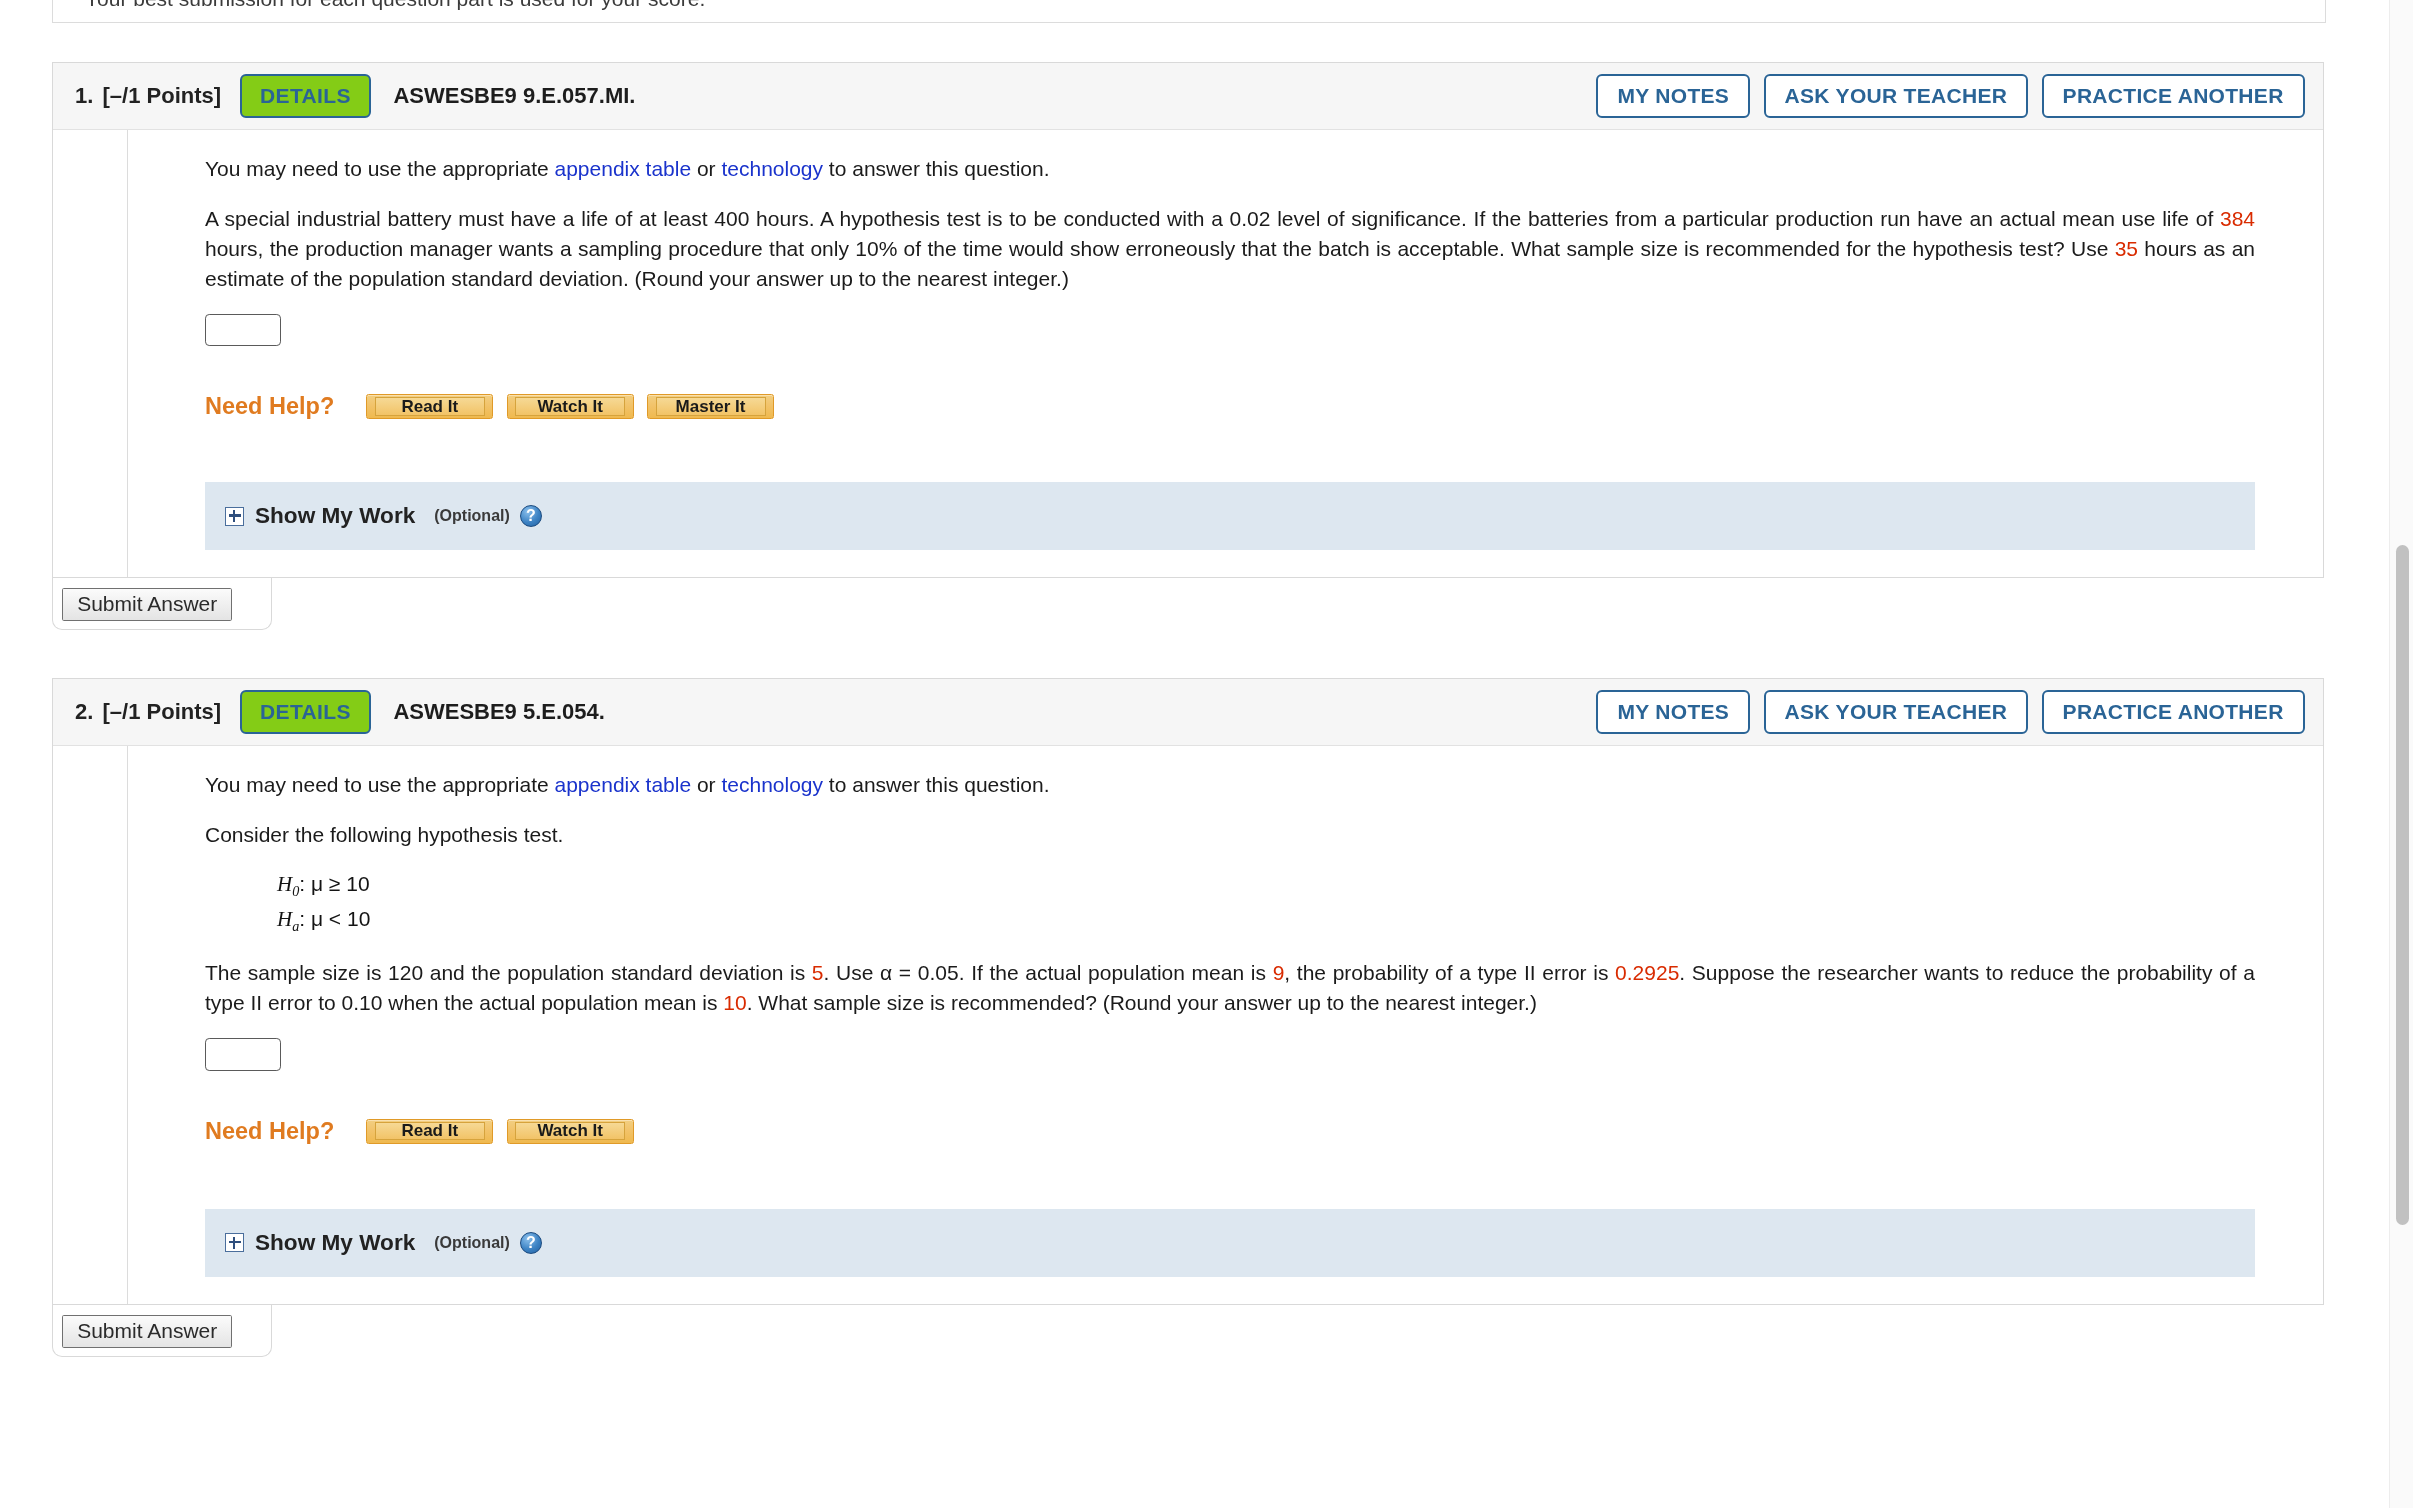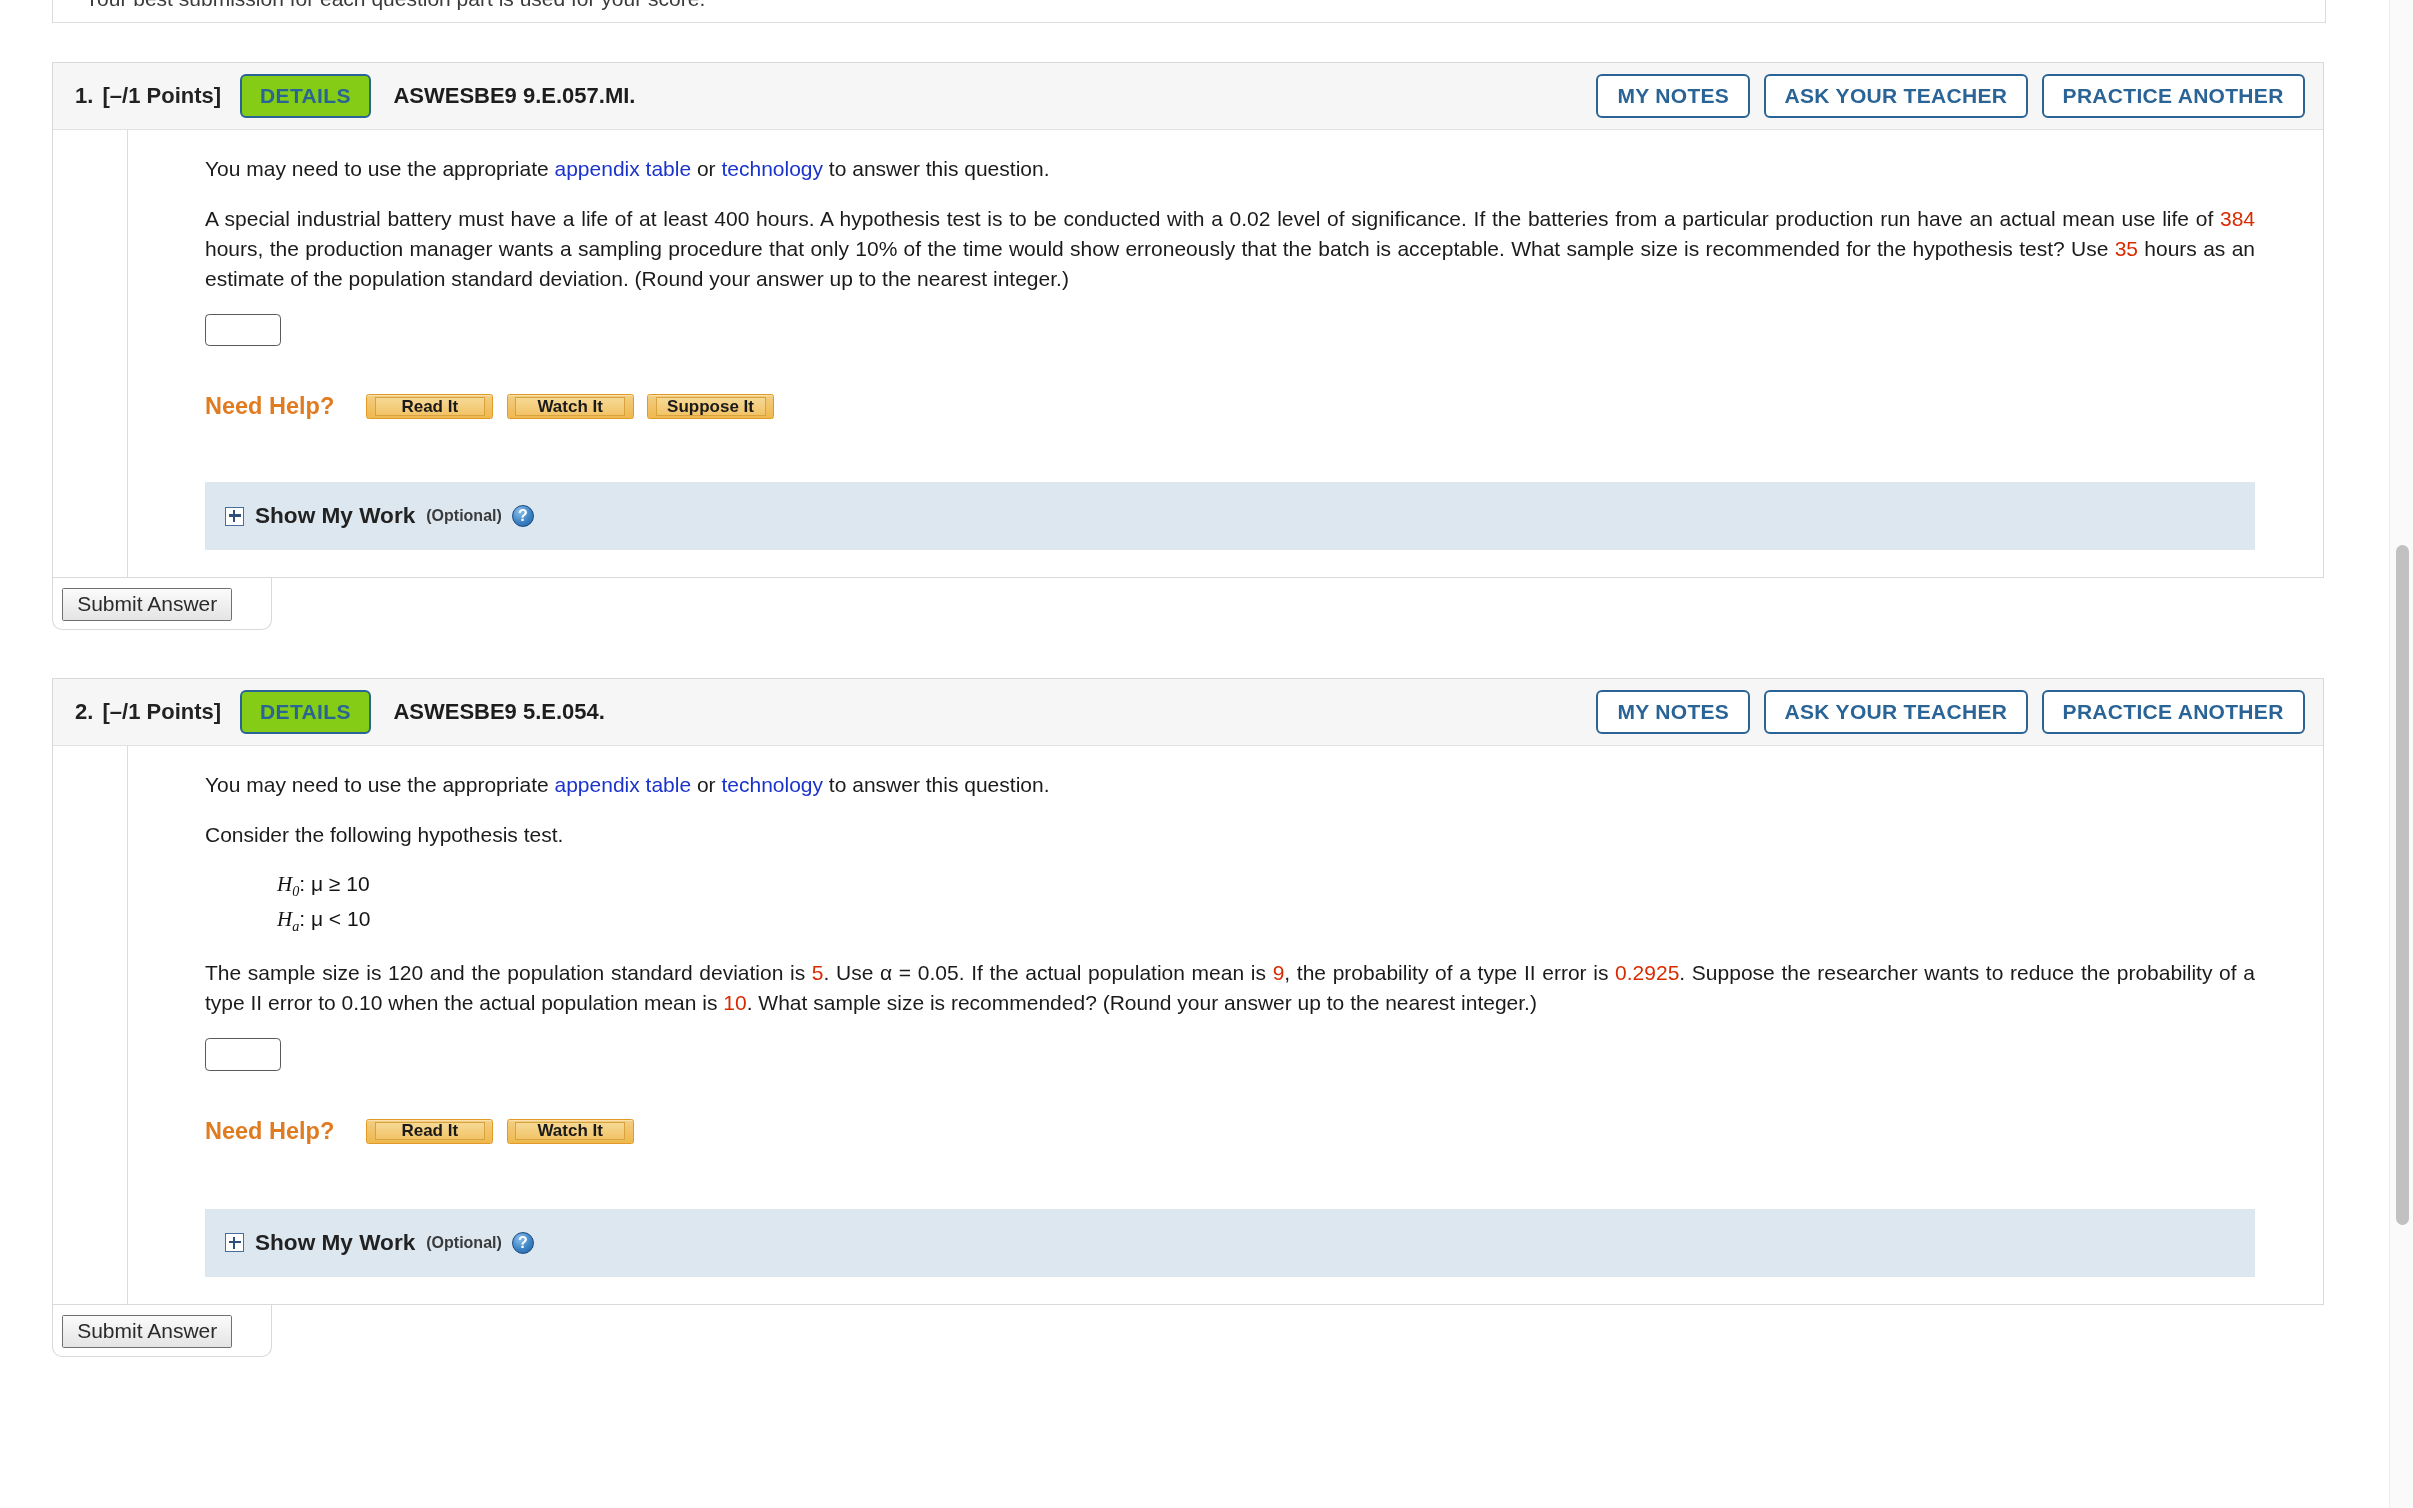--- a/index.html
+++ b/index.html
@@ -243,21 +243,21 @@
   .smw-title {
     font-size: 22.6px;
     font-weight: bold;
     color: #222222;
     white-space: nowrap;
   }
   .smw-optional {
     font-size: 16px;
     font-weight: bold;
     color: #3a3a3a;
-    margin-left: 11px;
+    margin-left: 19px;
     white-space: nowrap;
   }
   .help-circle {
     width: 22px;
     height: 22px;
     border-radius: 50%;
     background: radial-gradient(circle at 35% 28%, #8bc0ec 0%, #3d83c4 55%, #1f5fa0 100%);
     border: 0.8px solid #1b4b80;
     color: #ffffff;
     font-size: 16px;
@@ -362,21 +362,21 @@
 
             <div class="needhelp-row">
               <span class="needhelp-label">Need Help?</span>
               <div class="help-btn">
                   <span class="help-btn-inner">Read It</span>
                 </div>
               <div class="help-btn">
                   <span class="help-btn-inner">Watch It</span>
                 </div>
               <div class="help-btn">
-                  <span class="help-btn-inner">Suppose It</span>
+                  <span class="help-btn-inner">Master It</span>
                 </div>
             </div>
 
             <div class="smw-gap-1"></div>
 
             <div class="smw-bar">
               <span class="plus-box"></span>
               <span class="smw-title">Show My Work</span>
               <span class="smw-optional">(Optional)</span>
               <span class="help-circle">?</span>

